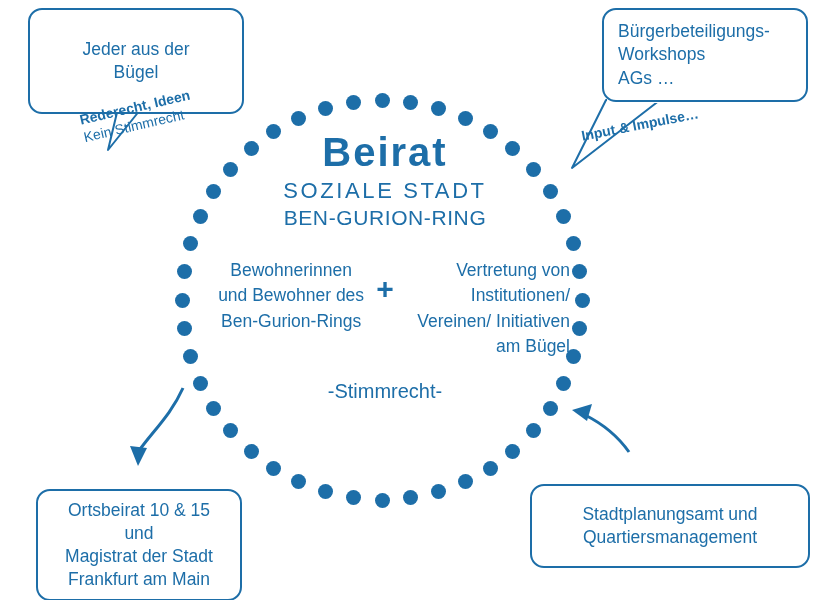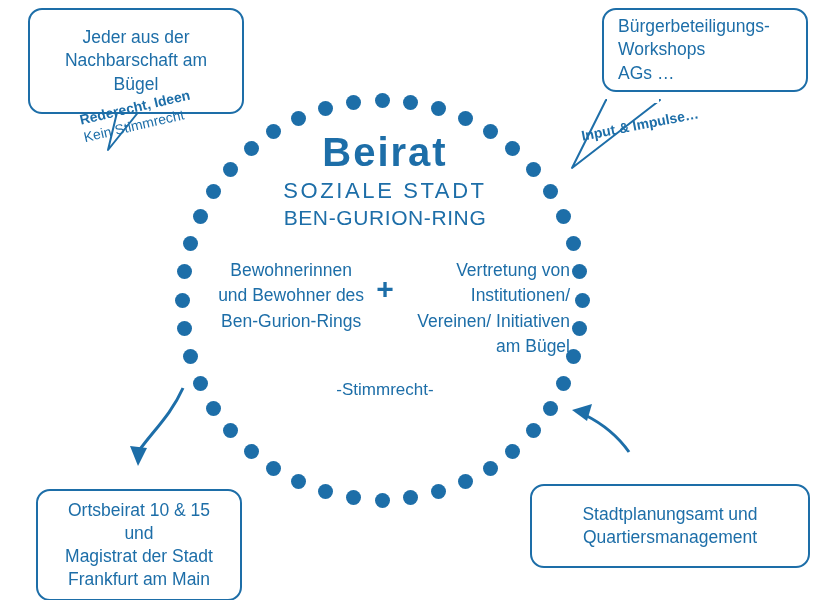--- a/index.html
+++ b/index.html
@@ -45,21 +45,21 @@
     font-size: 17px;
     padding: 8px 10px;
     z-index: 5;
   }
   .box .line {
     display: block;
     white-space: nowrap;
   }
 
   #box-neighbourhood { left: 28px;  top: 8px;   width: 216px; height: 106px;  font-size: 17.5px; }
-  #box-workshops     { left: 602px; top: 8px;   width: 206px; height: 84px;  font-size: 17.5px; text-align: left; align-items: flex-start; padding-left: 14px;}
+  #box-workshops     { left: 602px; top: 8px;   width: 206px; height: 94px;  font-size: 17.5px; text-align: left; align-items: flex-start; padding-left: 14px;}
   #box-ortsbeirat    { left: 36px;  top: 489px; width: 206px; height: 112px; font-size: 17.5px; }
   #box-stadtplanung  { left: 530px; top: 484px; width: 280px; height: 84px;  font-size: 17.5px; }
 
   
   .edge-label {
     position: absolute;
     color: #1d6ea8;
     font-size: 14px;
     line-height: 1.25;
     z-index: 6;
@@ -144,21 +144,21 @@
   #col-left { text-align: center; }
   #col-right { text-align: right; }
   #plus-sign {
     font-size: 30px;
     font-weight: bold;
     padding: 0 8px;
     margin-top: 14px;
   }
   #stimmrecht {
     margin-top: 20px;
-    font-size: 17px;
+    font-size: 20px;
   }
 </style>
 </head>
 <body>
 
 <div id="stage">
 
   <svg class="overlay" viewBox="0 0 820 600">
 
     <polygon points="120,100 148,100 108,150" fill="#ffffff" stroke="#1d6ea8" stroke-width="2" stroke-linejoin="round"></polygon>
@@ -242,21 +242,20 @@
         <span class="line">Initiativen</span>
         <span class="line">am Bügel</span>
       </div>
     </div>
 
     <div id="stimmrecht">-Stimmrecht-</div>
   </div>
 
   <div class="box" id="box-neighbourhood">
     <span class="line">Jeder aus der</span>
-    <span class="line">Nachbarschaft am</span>
     <span class="line">Bügel</span>
   </div>
 
   <div class="box" id="box-workshops">
     <span class="line">Bürgerbeteiligungs-</span>
     <span class="line">Workshops</span>
     <span class="line">AGs …</span>
   </div>
 
   <div class="box" id="box-ortsbeirat">

